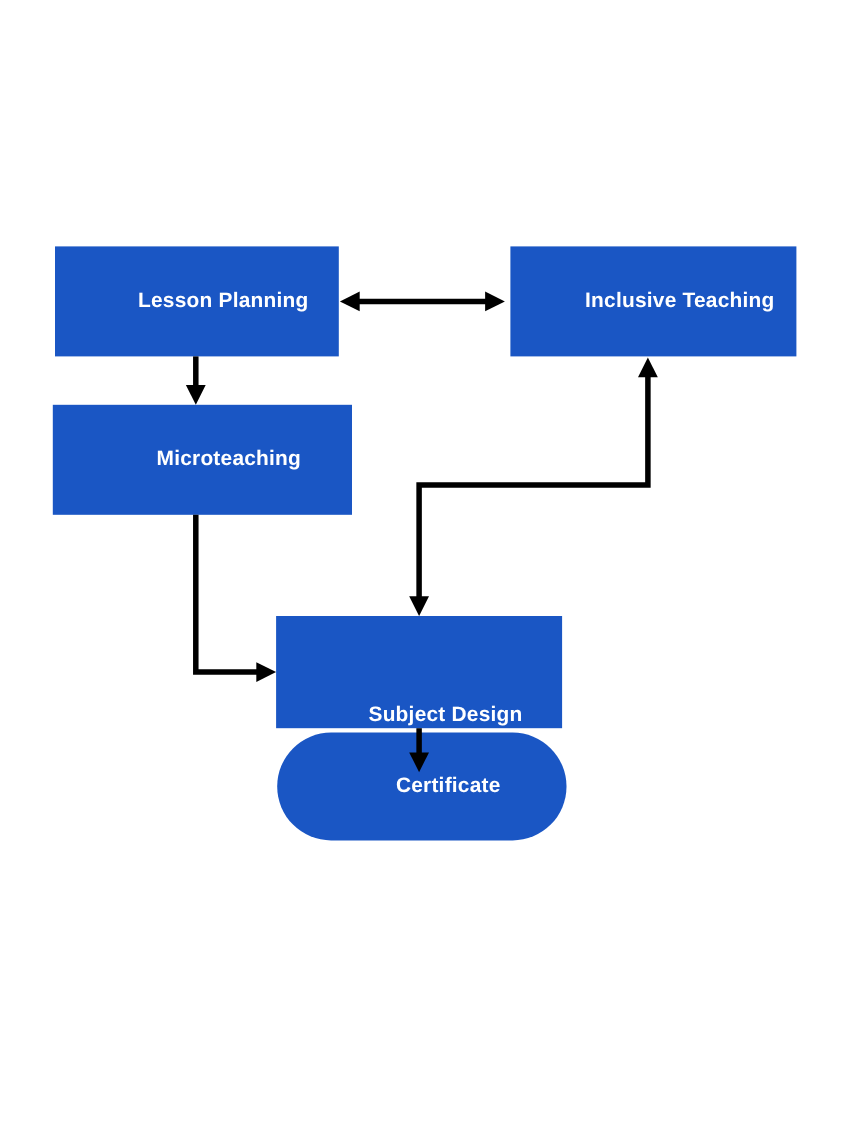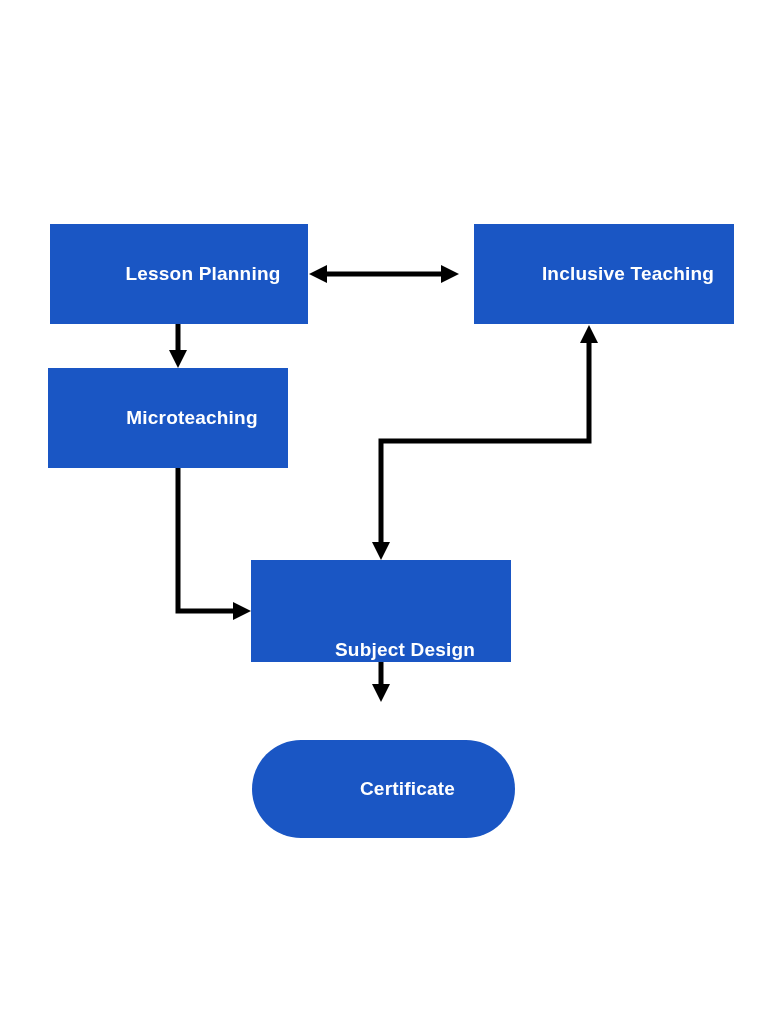--- a/index.html
+++ b/index.html
@@ -54,33 +54,33 @@
 </style>
 </head>
 <body>
 
 <div class="canvas">
 
   <div class="node rect" style="left:50px; top:224px; width:258px; height:100px;">
     <span class="node-label">Lesson Planning</span>
   </div>
 
-  <div class="node rect" style="left:474px; top:224px; width:260px; height:100px;">
+  <div class="node rect" style="left:464px; top:224px; width:260px; height:100px;">
     <span class="node-label">Inclusive Teaching</span>
   </div>
 
-  <div class="node rect" style="left:48px; top:368px; width:240px; height:100px;">
+  <div class="node rect" style="left:48px; top:368px; width:272px; height:100px;">
     <span class="node-label">Microteaching</span>
   </div>
 
   <div class="node rect" style="left:251px; top:560px; width:260px; height:102px;align-items:flex-end;">
     <span class="node-label">Subject Design</span>
   </div>
 
-  <div class="node stadium" style="left:252px; top:740px; width:263px; height:98px;">
+  <div class="node stadium" style="left:252px; top:666px; width:263px; height:98px;">
     <span class="node-label">Certificate</span>
   </div>
 
   <svg class="connectors" width="768" height="1024" viewBox="0 0 768 1024">
 
     <g>
       <line x1="325" y1="274" x2="443" y2="274"></line>
       <polygon points="309,274 327,265 327,283"></polygon>
       <polygon points="459,274 441,265 441,283"></polygon>
     </g>

